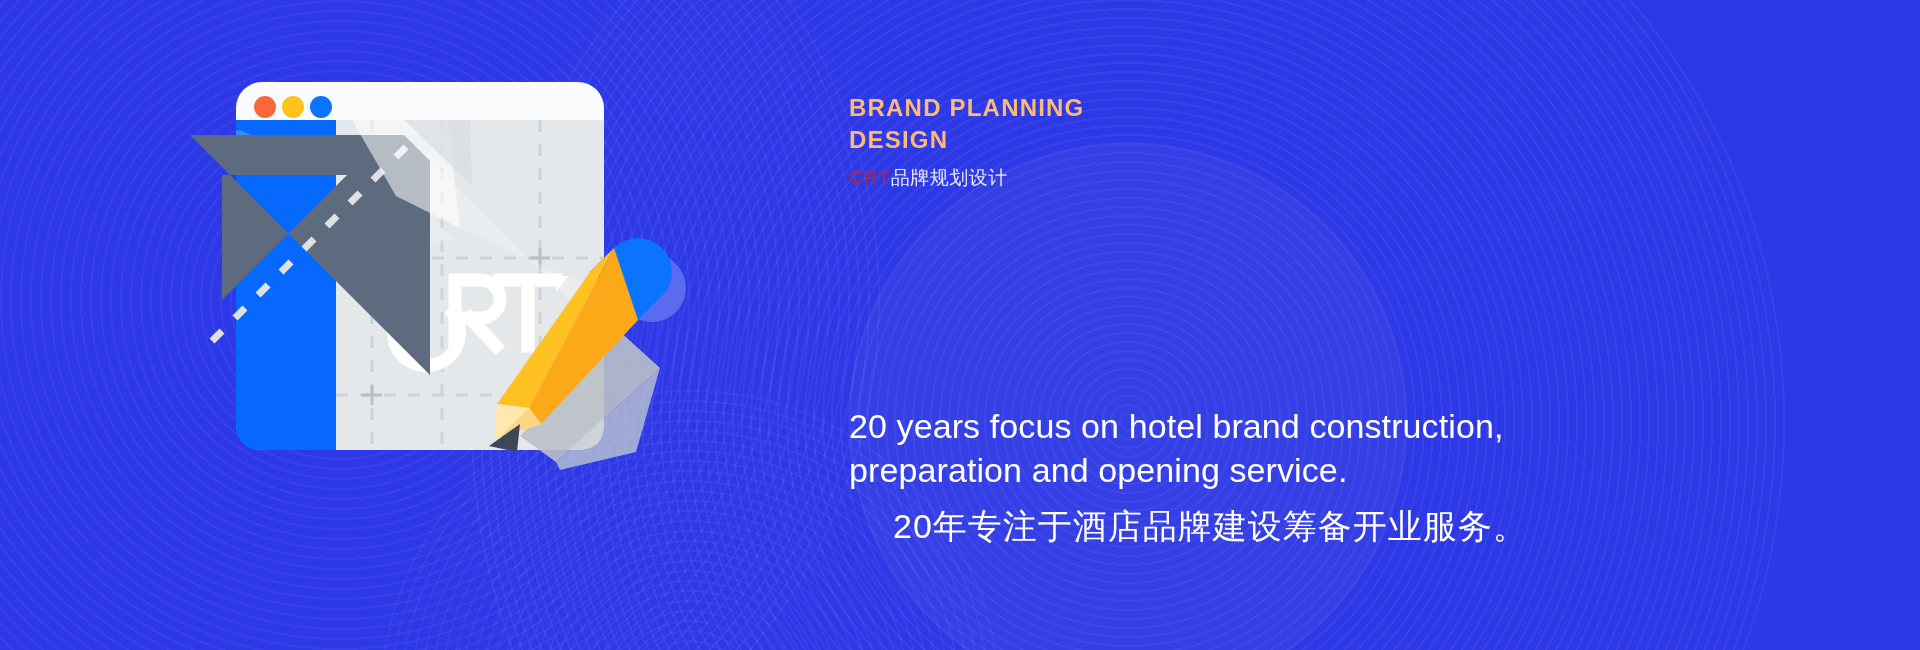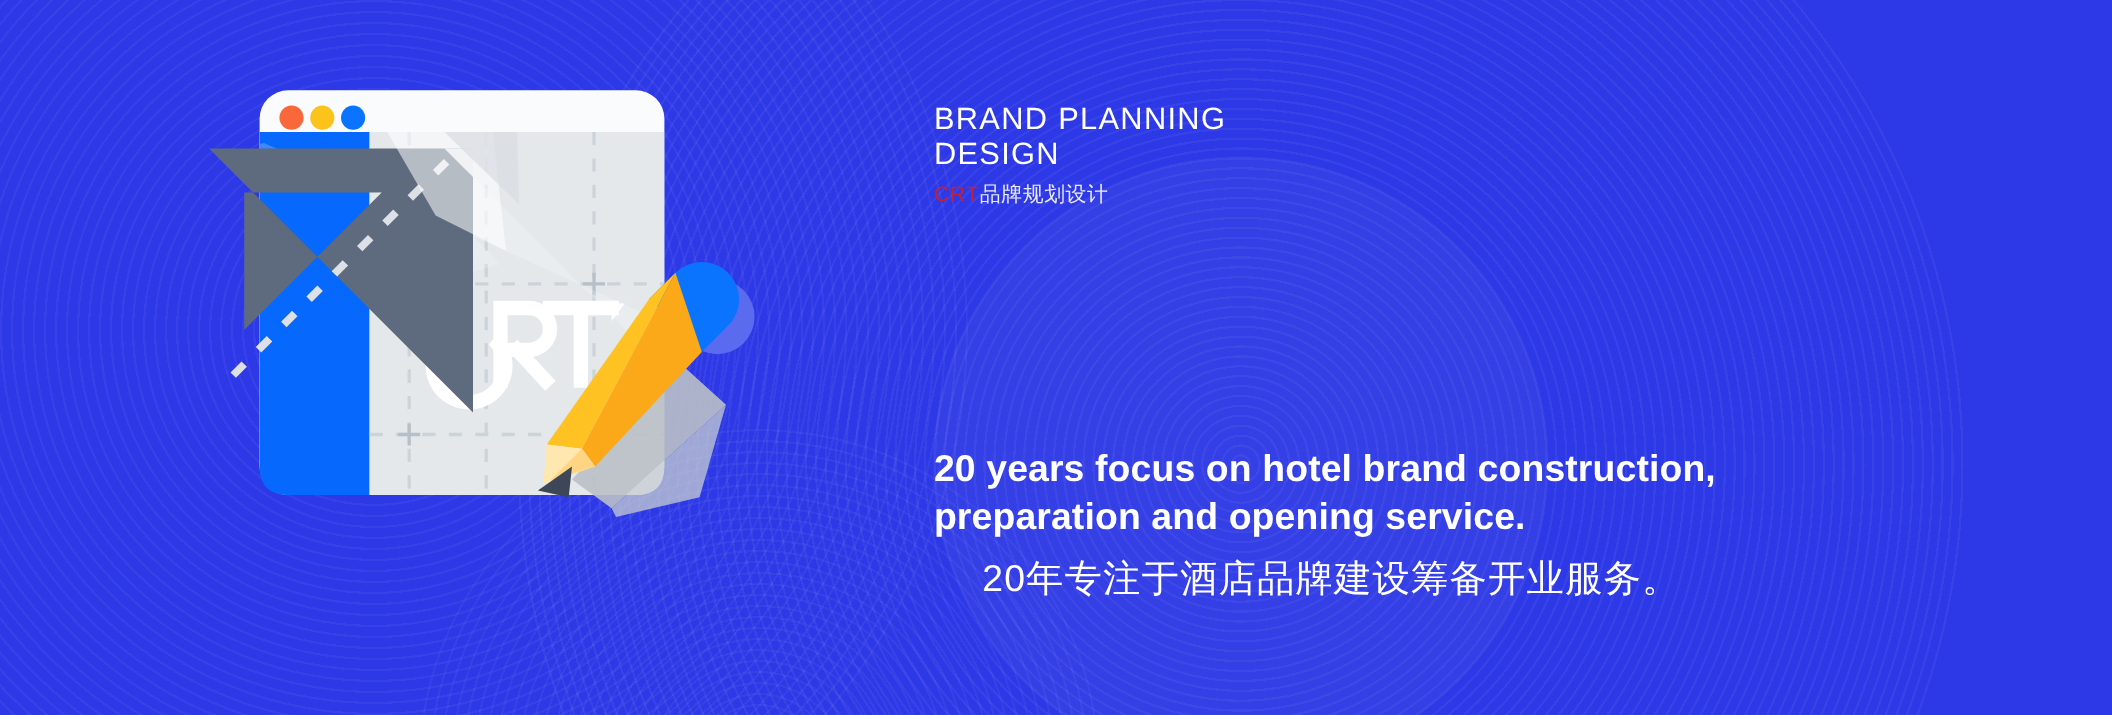--- a/index.html
+++ b/index.html
@@ -80,25 +80,25 @@
   }
 
   
   .eyebrow-block {
     position: absolute;
     left: 849px;
     top: 92px;
     width: 640px;
   }
   .eyebrow-en {
-    color: #ffffff;
-    font-size: 28px;
+    color: #fdba74;
+    font-size: 24px;
     line-height: 32px;
     letter-spacing: 1.2px;
-    font-weight: 400;
+    font-weight: 700;
     white-space: pre-line;
   }
   .eyebrow-cn {
     margin-top: 10px;
     font-size: 19px;
     line-height: 24px;
     letter-spacing: 0.5px;
     color: #E9EAF6;
   }
   .eyebrow-cn .mark {
@@ -109,21 +109,21 @@
   .headline-block {
     position: absolute;
     left: 849px;
     top: 404px;
     width: 880px;
   }
   .headline-en {
     color: #FFFFFF;
     font-size: 34px;
     line-height: 44px;
-    font-weight: 700;
+    font-weight: 400;
     letter-spacing: 0.1px;
     white-space: pre-line;
   }
   .headline-cn {
     margin-top: 12px;
     color: #FFFFFF;
     font-size: 34px;
     line-height: 44px;
     font-weight: 400;
     letter-spacing: 1px;

